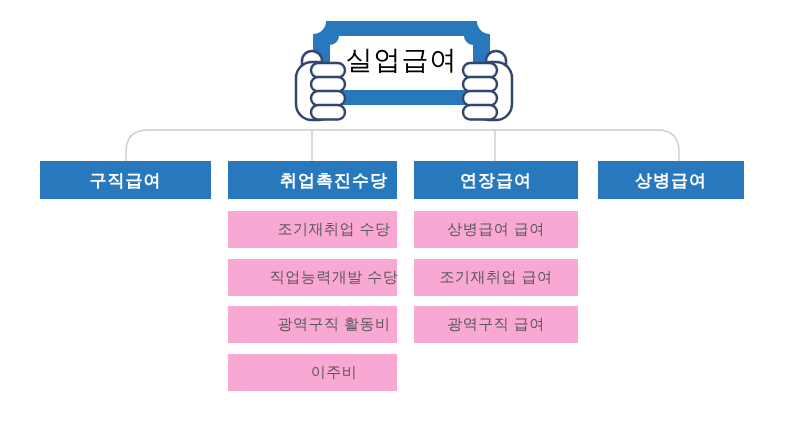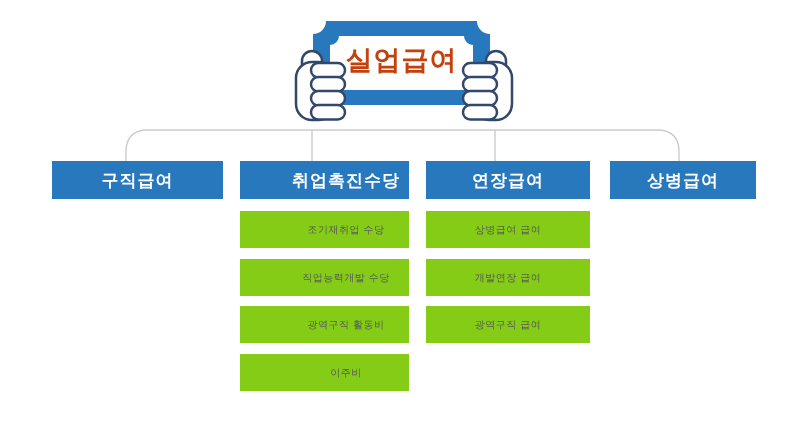--- a/index.html
+++ b/index.html
@@ -2,28 +2,28 @@
 <html><head>
 <meta charset="utf-8">
 <style>
   html,body{margin:0;padding:0;background:#ffffff;}
   body{width:807px;height:427px;position:relative;overflow:hidden;
        font-family:"Liberation Sans","DejaVu Sans",sans-serif;}
   .stage{position:absolute;inset:0;}
   svg.connectors{position:absolute;left:0;top:0;}
   .banner-svg{position:absolute;left:293px;top:10px;}
   .banner-title{position:absolute;left:330px;top:42px;width:143px;
-    text-align:center;font-size:27px;font-weight:700;color:#c2410c;
+    text-align:center;font-size:27px;font-weight:400;color:#000000;
     letter-spacing:1px;white-space:nowrap;}
   .node{position:absolute;display:flex;align-items:center;justify-content:center;
-    box-sizing:border-box;white-space:nowrap;margin-left:12px;}
+    box-sizing:border-box;white-space:nowrap;}
   .hdr{top:161px;height:38px;background:#2878be;color:#ffffff;
     font-size:17px;font-weight:700;letter-spacing:1px;}
-  .item{height:37px;background:#84cc16;color:#595959;
-    font-size:10px;font-weight:400;letter-spacing:0.5px;}
+  .item{height:37px;background:#f9a8d4;color:#595959;
+    font-size:15px;font-weight:400;letter-spacing:0.5px;}
   .c1{left:40px;width:171px;}
   .c2{left:228px;width:169px;padding-left:43px;}
   .c3{left:414px;width:164px;}
   .c4{left:598px;width:146px;}
   .r0{top:211px;}
   .r1{top:259px;text-align:right;}
   .r2{top:306px;}
   .r3{top:354px;}
 </style>
 </head>
@@ -68,16 +68,16 @@
   <div class="node hdr c2">취업촉진수당</div>
   <div class="node hdr c3">연장급여</div>
   <div class="node hdr c4">상병급여</div>
 
   <div class="node item c2 r0">조기재취업 수당</div>
   <div class="node item c2 r1">직업능력개발 수당</div>
   <div class="node item c2 r3">이주비</div>
   <div class="node item c2 r2">광역구직 활동비</div>
 
   <div class="node item c3 r0">상병급여 급여</div>
-  <div class="node item c3 r1">개발연장 급여</div>
+  <div class="node item c3 r1">조기재취업 급여</div>
   <div class="node item c3 r2">광역구직 급여</div>
 
 </div>
 
 </body></html>

